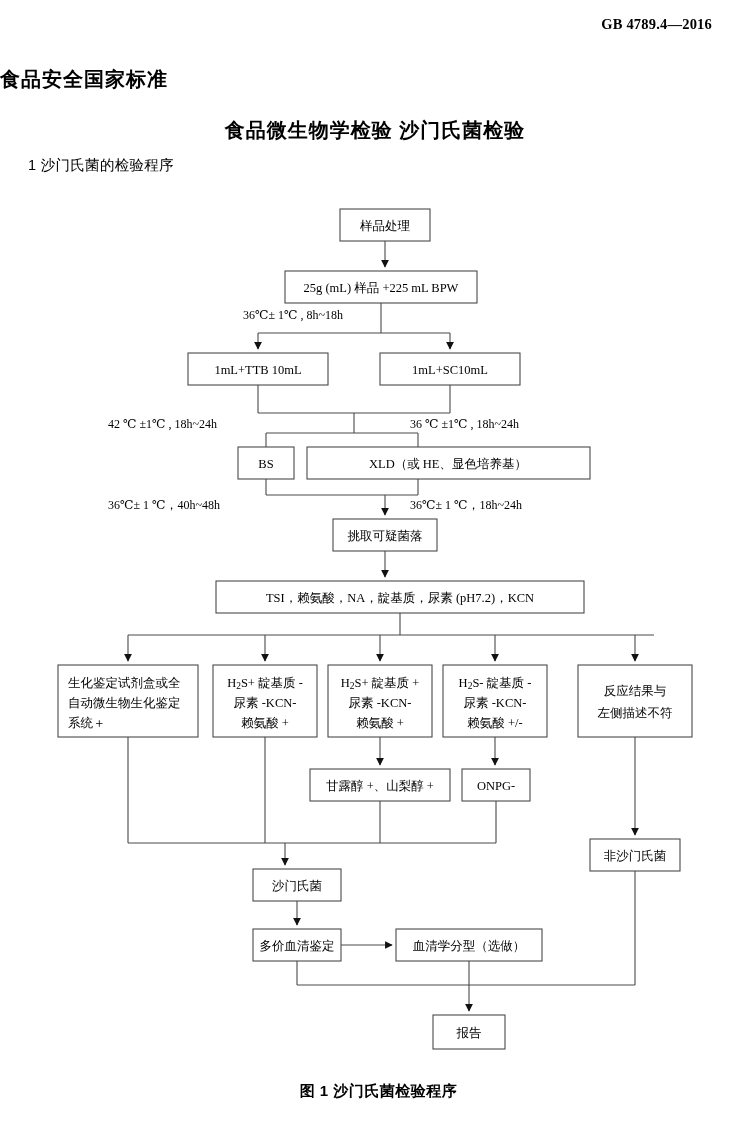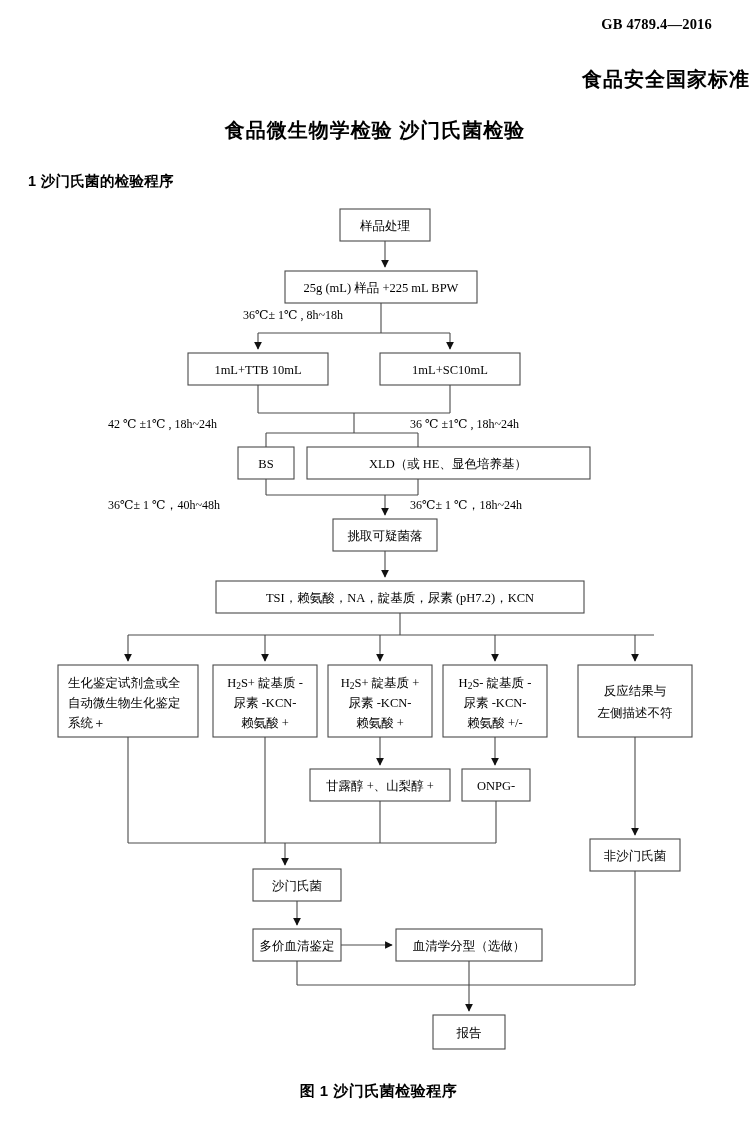--- a/index.html
+++ b/index.html
@@ -27,44 +27,44 @@
     top: 16px;
     font-size: 14.5px;
     font-weight: bold;
     letter-spacing: 0.2px;
     white-space: nowrap;
   }
   .doc-title-1 {
     position: absolute;
     left: 0; right: 0;
     top: 66px;
-    text-align: right;
+    text-align: left;
     font-family: "Liberation Sans", "DejaVu Sans", sans-serif;
     font-size: 20px;
     font-weight: bold;
     letter-spacing: 1px;
   }
   .doc-title-2 {
     position: absolute;
     left: 0; right: 0;
     top: 108px;
     text-align: center;
     font-family: "Liberation Sans", "DejaVu Sans", sans-serif;
     font-size: 20px;
     font-weight: bold;
     letter-spacing: 1px;
     margin-top: 9px;
   }
   .section-heading {
     position: absolute;
     left: 28px;
-    top: 172px;
+    top: 156px;
     font-family: "Liberation Sans", "DejaVu Sans", sans-serif;
     font-size: 14.5px;
-    font-weight: bold;
+    font-weight: normal;
     letter-spacing: 0.3px;
   }
   .figure-caption {
     position: absolute;
     left: 7px; right: 0;
     top: 1082px;
     text-align: center;
     font-family: "Liberation Sans", "DejaVu Sans", sans-serif;
     font-size: 15px;
     font-weight: bold;

